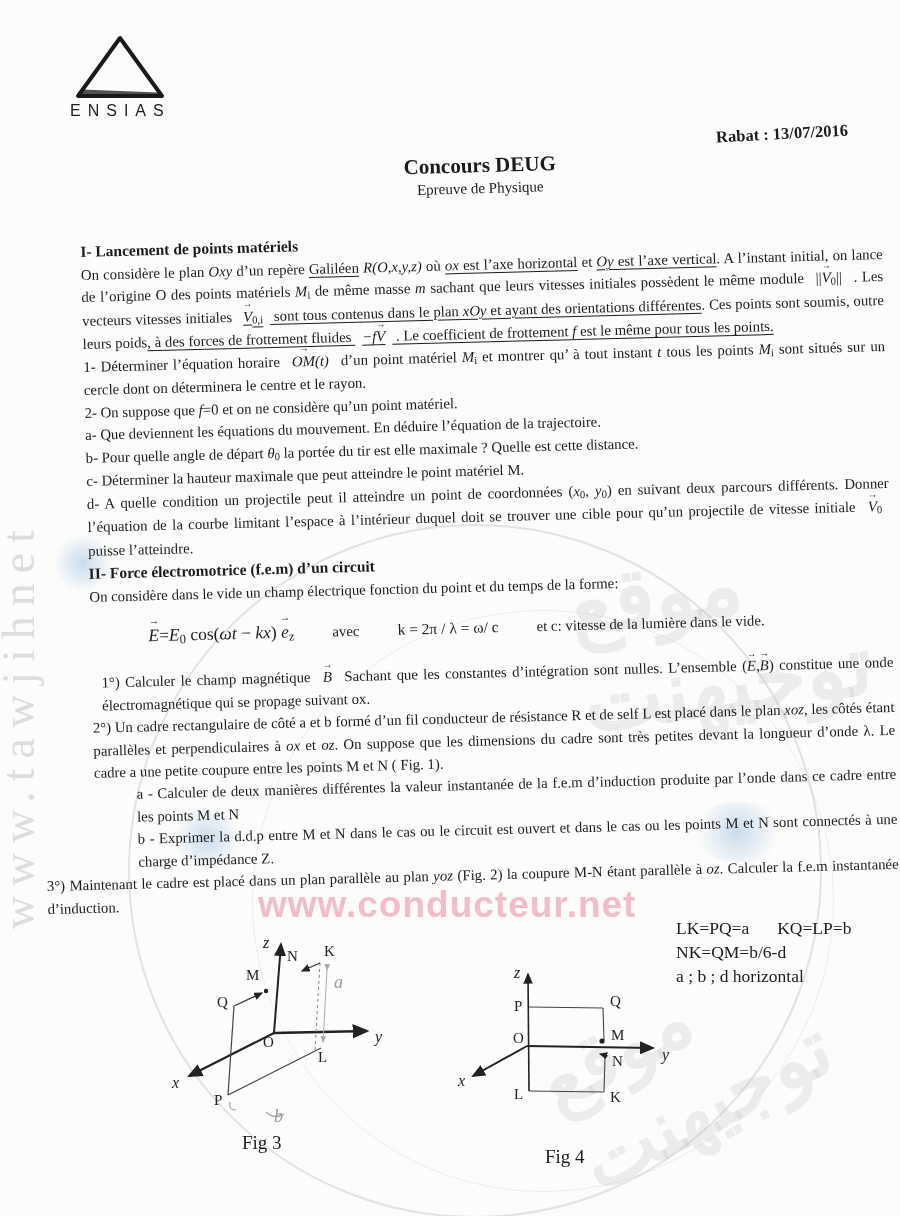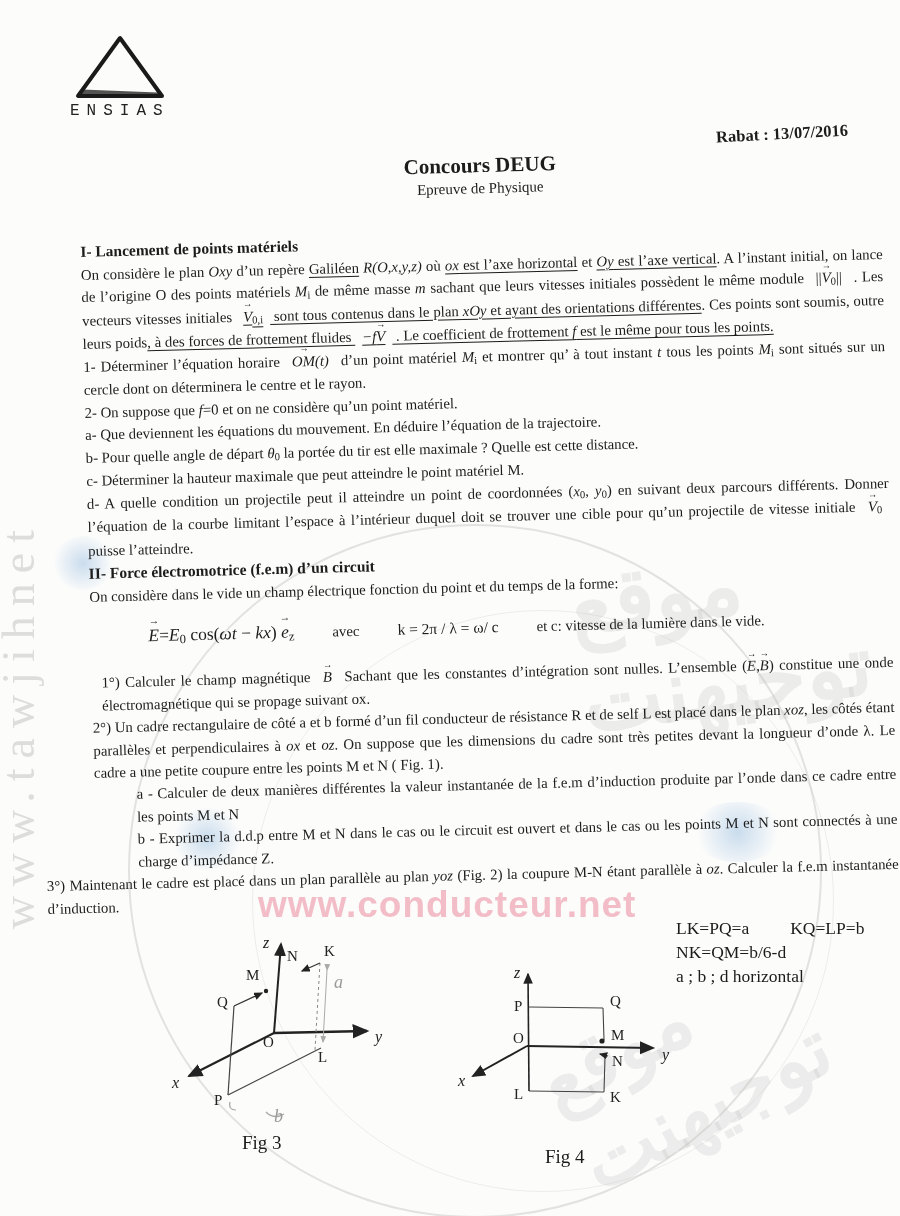--- a/index.html
+++ b/index.html
@@ -28,21 +28,21 @@
   }
   .blot{position:absolute;border-radius:50%;z-index:1;pointer-events:none;
     background:radial-gradient(circle,rgba(118,168,214,.38) 0%,rgba(118,168,214,0) 72%);}
   .blot1{left:52px;top:536px;width:62px;height:54px;}
   .blot2{left:172px;top:808px;width:70px;height:62px;}
   .blot3{left:690px;top:802px;width:95px;height:60px;}
   
   .logo{position:absolute;left:70px;top:34px;z-index:2;}
   .logo-label{
     position:absolute;left:70px;top:102px;z-index:2;
-    font-family:Liberation Mono, monospace;font-size:16px;letter-spacing:7px;color:#222;
+    font-family:Liberation Sans, sans-serif;font-size:16px;letter-spacing:7px;color:#222;
   }
   .date-line{
     position:absolute;left:716px;top:124px;z-index:2;
     font-size:16.5px;font-weight:600;transform:rotate(-3deg);white-space:nowrap;
   }
   .title-block{position:absolute;left:0;top:154px;width:100%;text-align:center;z-index:2;transform:rotate(-1.6deg);}
   .title-block .t1{font-size:21px;font-weight:bold;padding-left:60px;}
   .title-block .t2{font-size:15px;margin-top:2px;padding-left:60px;}
   
   .content{
@@ -65,21 +65,21 @@
   .sb{font-size:.72em;vertical-align:-.22em;}
   .gl{margin-left:7px;}
   .gr{margin-right:7px;}
   .vec{position:relative;display:inline-block;font-style:italic;}
   .vec::after{
     content:"→";position:absolute;left:55%;top:-.62em;transform:translateX(-50%);
     font-size:.6em;font-style:normal;line-height:1;
   }
   
   .notes{position:absolute;left:676px;top:916px;z-index:2;font-size:17.5px;line-height:1.38;}
-  .notes .row{display:flex;gap:41px;}
+  .notes .row{display:flex;gap:28px;}
   .fig-svg{position:absolute;z-index:3;}
   .fig1{left:126px;top:916px;}
   .fig2{left:430px;top:950px;}
   .fig-caption{position:absolute;z-index:3;font-size:19px;}
   .cap1{left:242px;top:1132px;}
   .cap2{left:545px;top:1146px;}
   svg text{font-family:"Liberation Serif","DejaVu Serif",serif;font-size:15px;fill:#222;}
   svg text.ax{font-style:italic;font-size:16px;}
   svg text.hand{fill:#9a9a9a;font-style:italic;font-size:18px;}
 </style>

